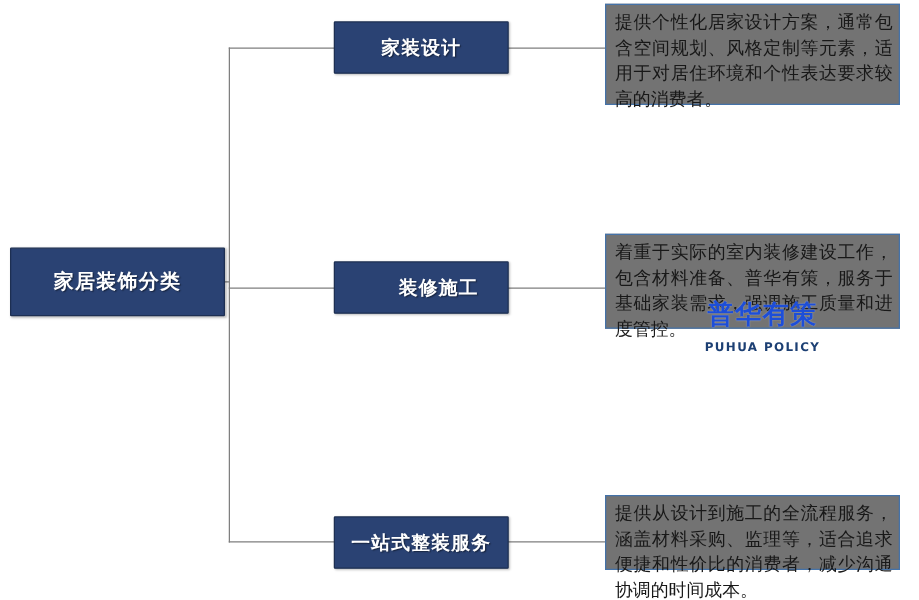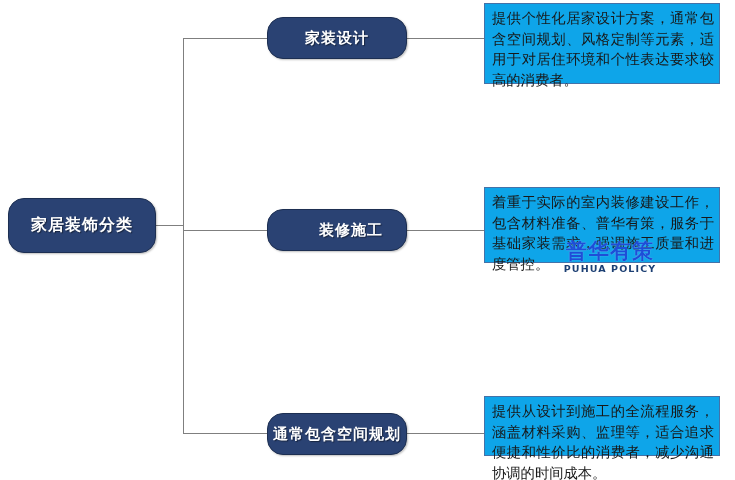--- a/index.html
+++ b/index.html
@@ -25,55 +25,55 @@
   }
   .line-v { width: 1px; }
   .line-h { height: 1px; }
 
   
   .node {
     position: absolute;
     box-sizing: border-box;
     background: #2a4273;
     border: 1px solid #1d2f52;
-    border-radius: 16px;
+    border-radius: 1px;
     color: #ffffff;
     font-weight: bold;
     display: flex;
     align-items: center;
     justify-content: center;
     letter-spacing: 1px;
     text-shadow: 1px 1px 1px rgba(0,0,0,0.45);
     box-shadow: 1px 1px 2px rgba(0,0,0,0.25);
   }
   .node-root {
     left: 8px;
     top: 198px;
-    width: 148px;
+    width: 172px;
     height: 55px;
     font-size: 16px;
   }
   .node-branch {
     left: 267px;
     width: 140px;
     height: 42px;
     font-size: 15px;
   }
   #node-1 { top: 17px; }
   #node-2 { top: 209px; padding-left: 28px; }
   #node-3 { top: 413px; }
 
   
   .desc {
     position: absolute;
     box-sizing: border-box;
     left: 484px;
     width: 236px;
     border: 1px solid #4472a8;
-    background: #0ea5e9;
+    background: #737373;
     color: #181818;
     font-size: 14.3px;
     line-height: 20.5px;
     padding: 4px 5px 3px 7px;
     text-align: justify;
     text-justify: inter-ideograph;
   }
   #desc-1 { top: 3px;   height: 81px; }
   #desc-2 { top: 187px; height: 76px; }
   #desc-3 { top: 396px; height: 60px; }
@@ -94,21 +94,21 @@
     letter-spacing: 1px;
     line-height: 22px;
     text-shadow: 0 0 1px rgba(255,255,255,0.5);
   }
   .wm-en {
     font-size: 9.5px;
     font-weight: bold;
     color: #1c3f73;
     letter-spacing: 1.1px;
     line-height: 12px;
-    margin-top: 1px;
+    margin-top: 11px;
   }
 </style>
 </head>
 <body>
 
 <div id="canvas">
 
   <div class="line line-h" style="left:156px; top:225px; width:28px;"></div>
 
   <div class="line line-v" style="left:183px; top:38px; height:396px;"></div>
@@ -125,21 +125,21 @@
     <span>家居装饰分类</span>
   </div>
 
   <div class="node node-branch" id="node-1">
     <span>家装设计</span>
   </div>
   <div class="node node-branch" id="node-2">
     <span>装修施工</span>
   </div>
   <div class="node node-branch" id="node-3">
-    <span>通常包含空间规划</span>
+    <span>一站式整装服务</span>
   </div>
 
   <div class="desc" id="desc-1">提供个性化居家设计方案，通常包含空间规划、风格定制等元素，适用于对居住环境和个性表达要求较高的消费者。</div>
   <div class="desc" id="desc-2">着重于实际的室内装修建设工作，包含材料准备、普华有策，服务于基础家装需求，强调施工质量和进度管控。</div>
   <div class="desc" id="desc-3">提供从设计到施工的全流程服务，涵盖材料采购、监理等，适合追求便捷和性价比的消费者，减少沟通协调的时间成本。</div>
 
   <div class="watermark">
     <div class="wm-cn">普华有策</div>
     <div class="wm-en">PUHUA POLICY</div>
   </div>

